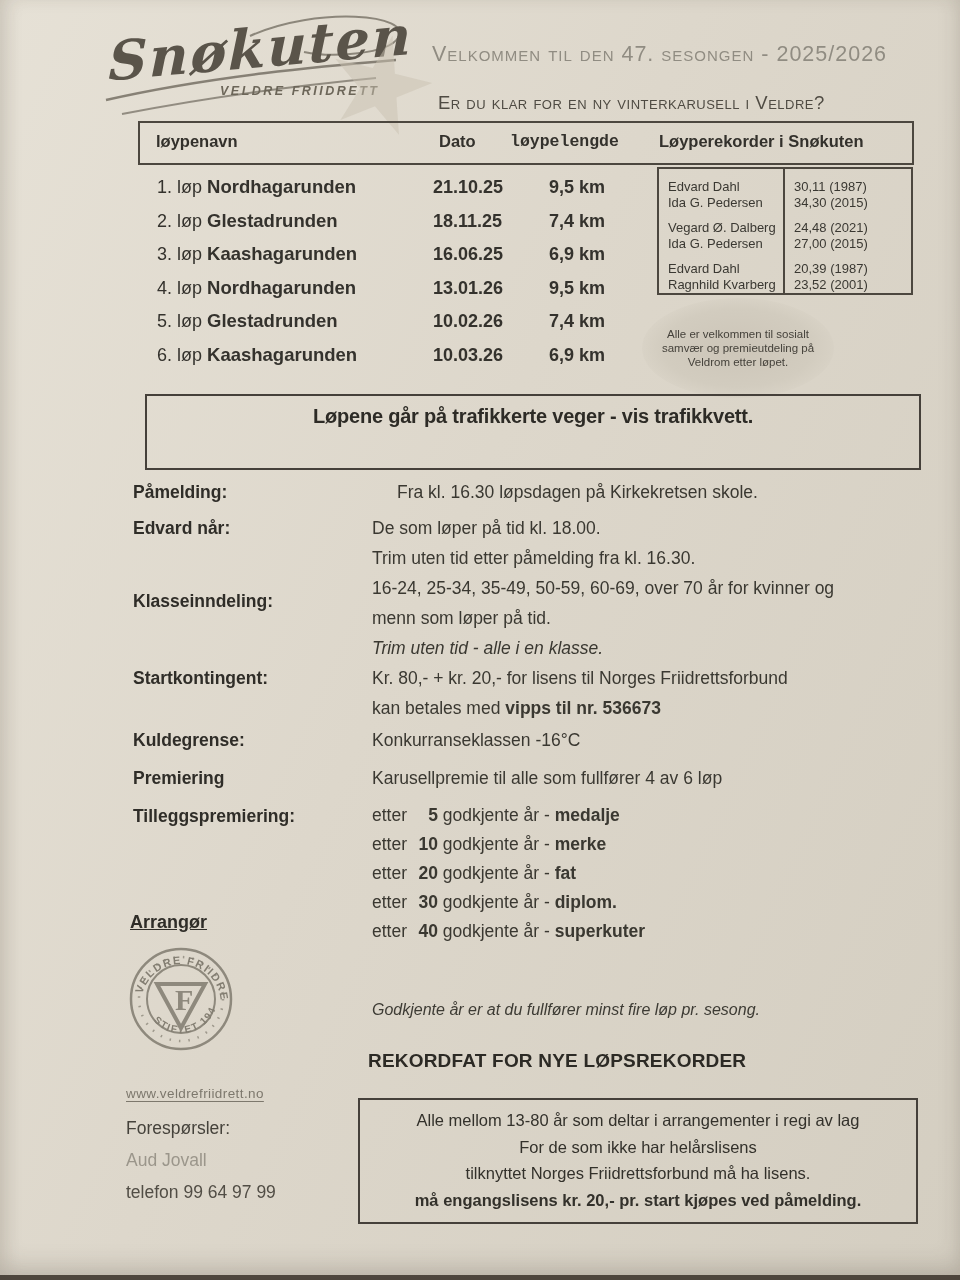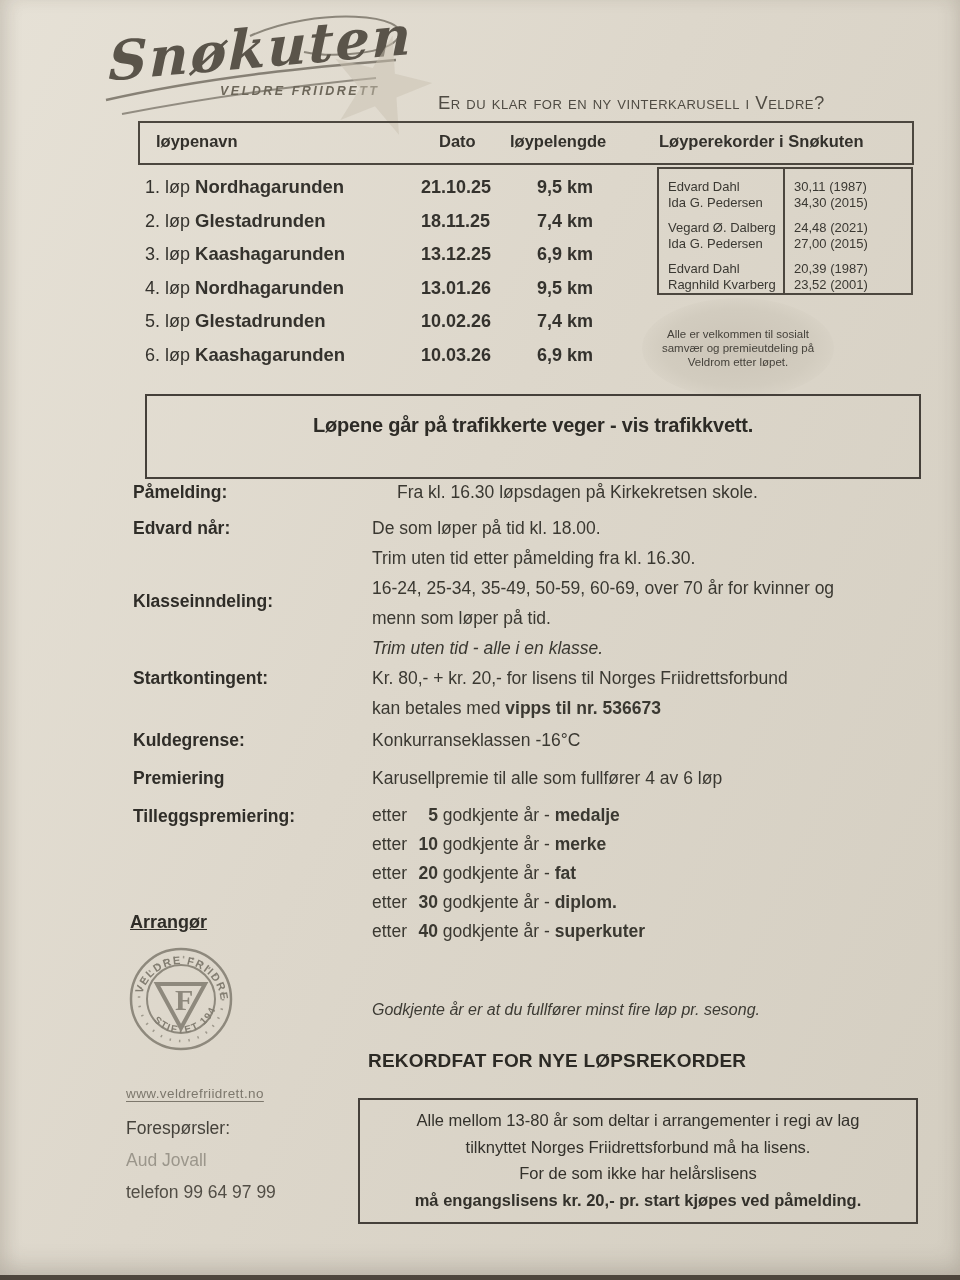--- a/index.html
+++ b/index.html
@@ -21,42 +21,42 @@
      transform:rotate(14deg);
      clip-path:polygon(50% 0%,61% 35%,98% 35%,68% 57%,79% 91%,50% 70%,21% 91%,32% 57%,2% 35%,39% 35%);}
 
   
   .welcome{left:432px;top:42px;font-size:21.5px;font-variant:small-caps;letter-spacing:1px;color:#908c82;}
   .question{left:438px;top:92px;font-size:18.5px;font-variant:small-caps;letter-spacing:.5px;color:#4f4b43;font-weight:500;}
 
   
   .thead{left:138px;top:121px;width:772px;height:40px;border:2px solid #4c473f;}
   .thead span{position:absolute;top:9px;font-weight:bold;font-size:16.5px;color:#33312c;}
-  .th-name{left:16px;} .th-date{left:299px;} .th-len{left:370px;} .th-rec{left:519px;}
+  .th-name{left:16px;} .th-date{left:299px;} .th-len{left:370px;font-family:Liberation Mono, monospace;} .th-rec{left:519px;}
 
   .races{left:145px;top:176px;width:512px;}
   .race-row{display:grid;grid-template-columns:276px 116px auto;align-items:baseline;
-     height:33.5px;font-size:18px;color:#34322d;}
+     height:33.5px;font-size:18px;color:#34322d;margin-left:12px;}
   .race-prefix{font-weight:400;}
   .race-name{font-weight:bold;font-size:18.5px;}
   .race-date,.race-len{font-weight:bold;}
 
   .records{left:657px;top:167px;width:256px;height:128px;border:2px solid #4c473f;display:flex;box-sizing:border-box;}
   .rec-names{width:124px;padding:10px 0 0 9px;box-sizing:border-box;}
   .rec-times{flex:1;border-left:2px solid #4c473f;padding:10px 0 0 9px;}
   .rec-group{margin-bottom:9px;}
   .rec-group div{font-size:13px;line-height:16px;color:#3a3832;}
 
   .cloud{left:642px;top:298px;width:192px;height:100px;border-radius:50%;
      background:radial-gradient(ellipse at center,#ccc5b8 0%,#d2ccbf 55%,rgba(210,204,191,0) 78%);
      display:flex;align-items:center;justify-content:center;}
   .cloud-text{width:156px;font-size:11.5px;line-height:14px;text-align:center;color:#45423b;font-weight:500;}
 
   .warnbox{left:145px;top:394px;width:772px;height:66px;border:2px solid #45403a;text-align:center;
-     padding-top:15px;box-sizing:content-box;}
+     padding-top:6px;box-sizing:content-box;}
   .warnbox div{font-weight:bold;font-size:20px;line-height:29px;color:#2d2b26;
      font-stretch:condensed;letter-spacing:-.2px;}
 
   
   .info{left:133px;top:477px;width:790px;}
   .info-row{display:flex;}
   .info-label{width:239px;font-weight:bold;font-size:17.5px;line-height:30px;color:#2f2d28;flex-shrink:0;}
   .info-value{flex:1;font-size:17.5px;line-height:30px;color:#3a3831;}
   .mb6{margin-bottom:6px;gap:25px;} .mb2{margin-bottom:2px;} .mb8{margin-bottom:8px;}
   .pad-label{padding-top:13px;}
@@ -89,20 +89,21 @@
 
   <svg class="abs swoosh" width="330" height="120" viewBox="0 0 330 120">
     <path d="M 158 30 C 225 0 322 8 306 32 C 296 48 240 52 212 46" fill="none" stroke="#6f695e" stroke-width="2" opacity=".75"></path>
     <path d="M 14 94 C 120 70 232 60 304 54" fill="none" stroke="#6f695e" stroke-width="2.4" opacity=".8"></path>
     <path d="M 30 108 C 132 88 222 78 284 72" fill="none" stroke="#6f695e" stroke-width="2" opacity=".7"></path>
   </svg>
   <div class="abs logo-script">Snøkuten</div>
   <div class="abs logo-sub">VELDRE FRIIDRETT</div>
   <div class="abs star-watermark"></div>
 
+  <div class="abs welcome">Velkommen til den 47. sesongen - 2025/2026</div>
   <div class="abs question">Er du klar for en ny vinterkarusell i Veldre?</div>
 
   <div class="abs thead">
     <span class="th-name">løypenavn</span>
     <span class="th-date">Dato</span>
     <span class="th-len">løypelengde</span>
     <span class="th-rec">Løyperekorder i Snøkuten</span>
   </div>
 
   <div class="abs races">
@@ -111,21 +112,21 @@
       <span class="race-date">21.10.25</span>
       <span class="race-len">9,5 km</span>
     </div>
     <div class="race-row">
       <span><span class="race-prefix">2. løp</span> <span class="race-name">Glestadrunden</span></span>
       <span class="race-date">18.11.25</span>
       <span class="race-len">7,4 km</span>
     </div>
     <div class="race-row">
       <span><span class="race-prefix">3. løp</span> <span class="race-name">Kaashagarunden</span></span>
-      <span class="race-date">13.12.25</span>
+      <span class="race-date">16.06.25</span>
       <span class="race-len">6,9 km</span>
     </div>
     <div class="race-row">
       <span><span class="race-prefix">4. løp</span> <span class="race-name">Nordhagarunden</span></span>
       <span class="race-date">13.01.26</span>
       <span class="race-len">9,5 km</span>
     </div>
     <div class="race-row">
       <span><span class="race-prefix">5. løp</span> <span class="race-name">Glestadrunden</span></span>
       <span class="race-date">10.02.26</span>
@@ -246,19 +247,19 @@
   <div class="abs godkjente">Godkjente år er at du fullfører minst fire løp pr. sesong.</div>
   <div class="abs rekord">REKORDFAT FOR NYE LØPSREKORDER</div>
 
   <div class="abs weblink">www.veldrefriidrett.no</div>
   <div class="abs contact-heading">Forespørsler:</div>
   <div class="abs contact-name">Aud Jovall</div>
   <div class="abs contact-phone">telefon 99 64 97 99</div>
 
   <div class="abs license">
     <div>Alle mellom 13-80 år som deltar i arrangementer i regi av lag</div>
+    <div>For de som ikke har helårslisens</div>
     <div>tilknyttet Norges Friidrettsforbund må ha lisens.</div>
-    <div>For de som ikke har helårslisens</div>
     <div class="last">må engangslisens kr. 20,- pr. start kjøpes ved påmelding.</div>
   </div>
 
   <div class="edge-bottom"></div>
 </div>
 
 </body></html>

